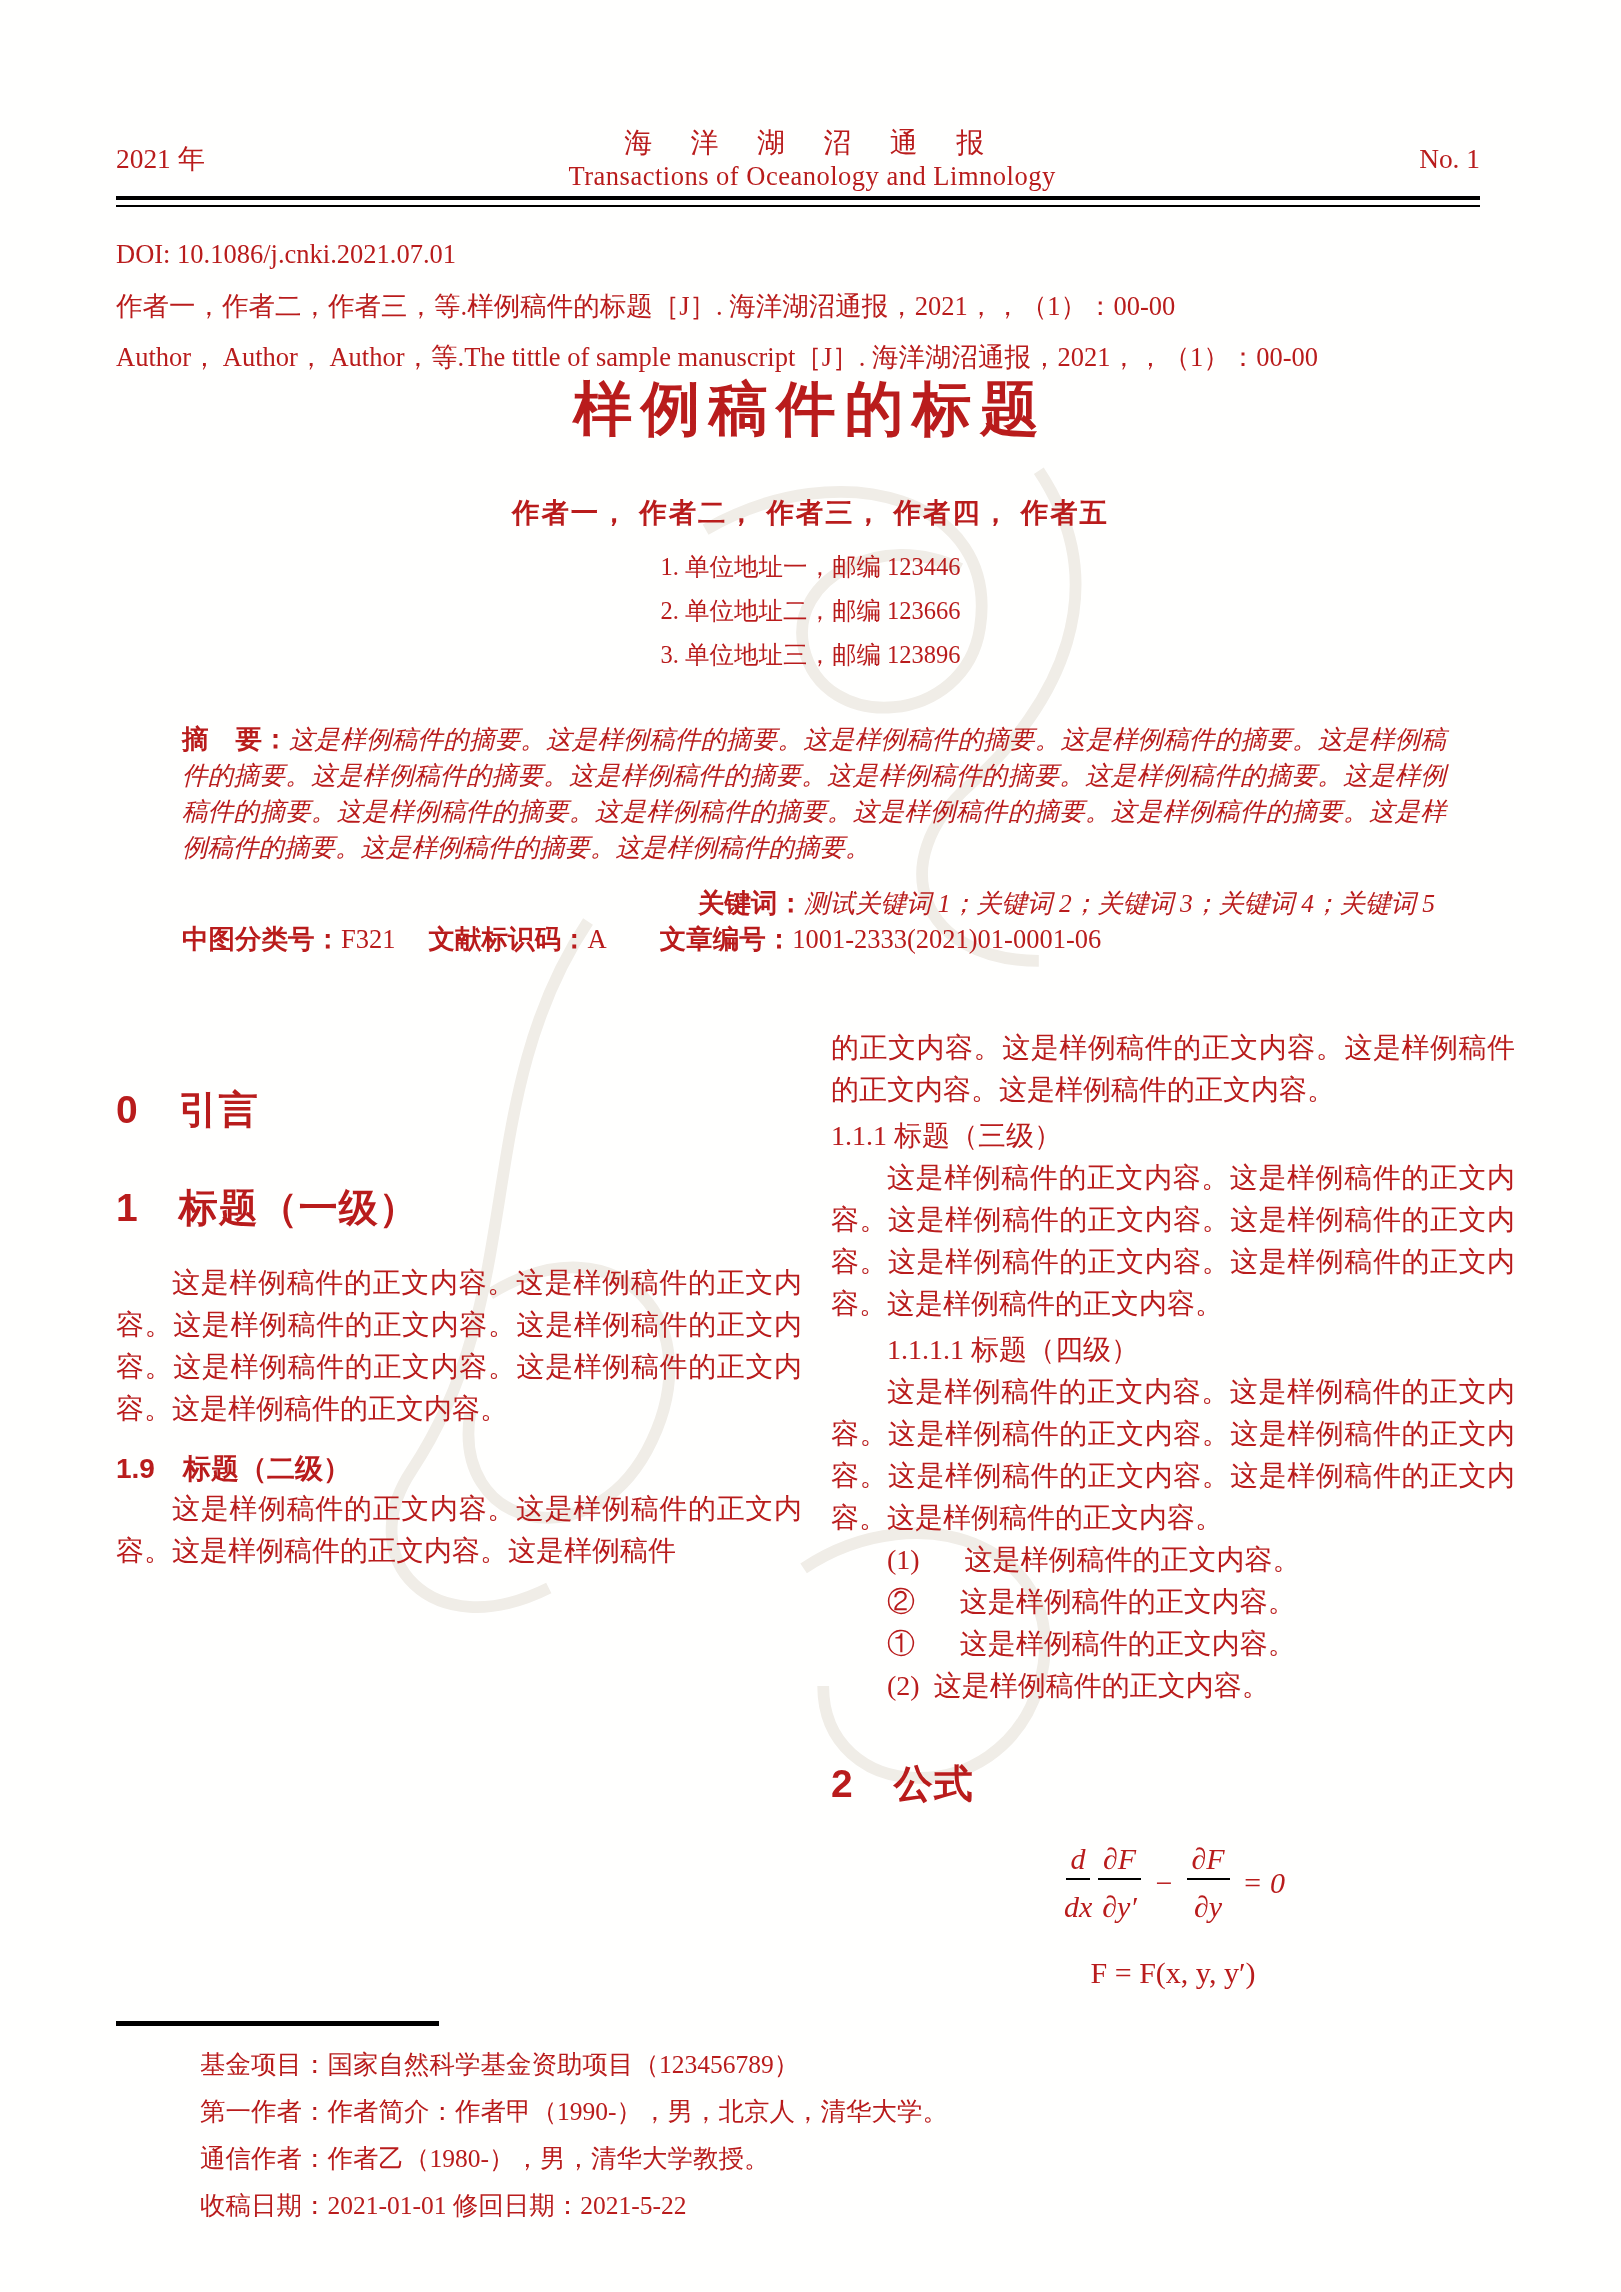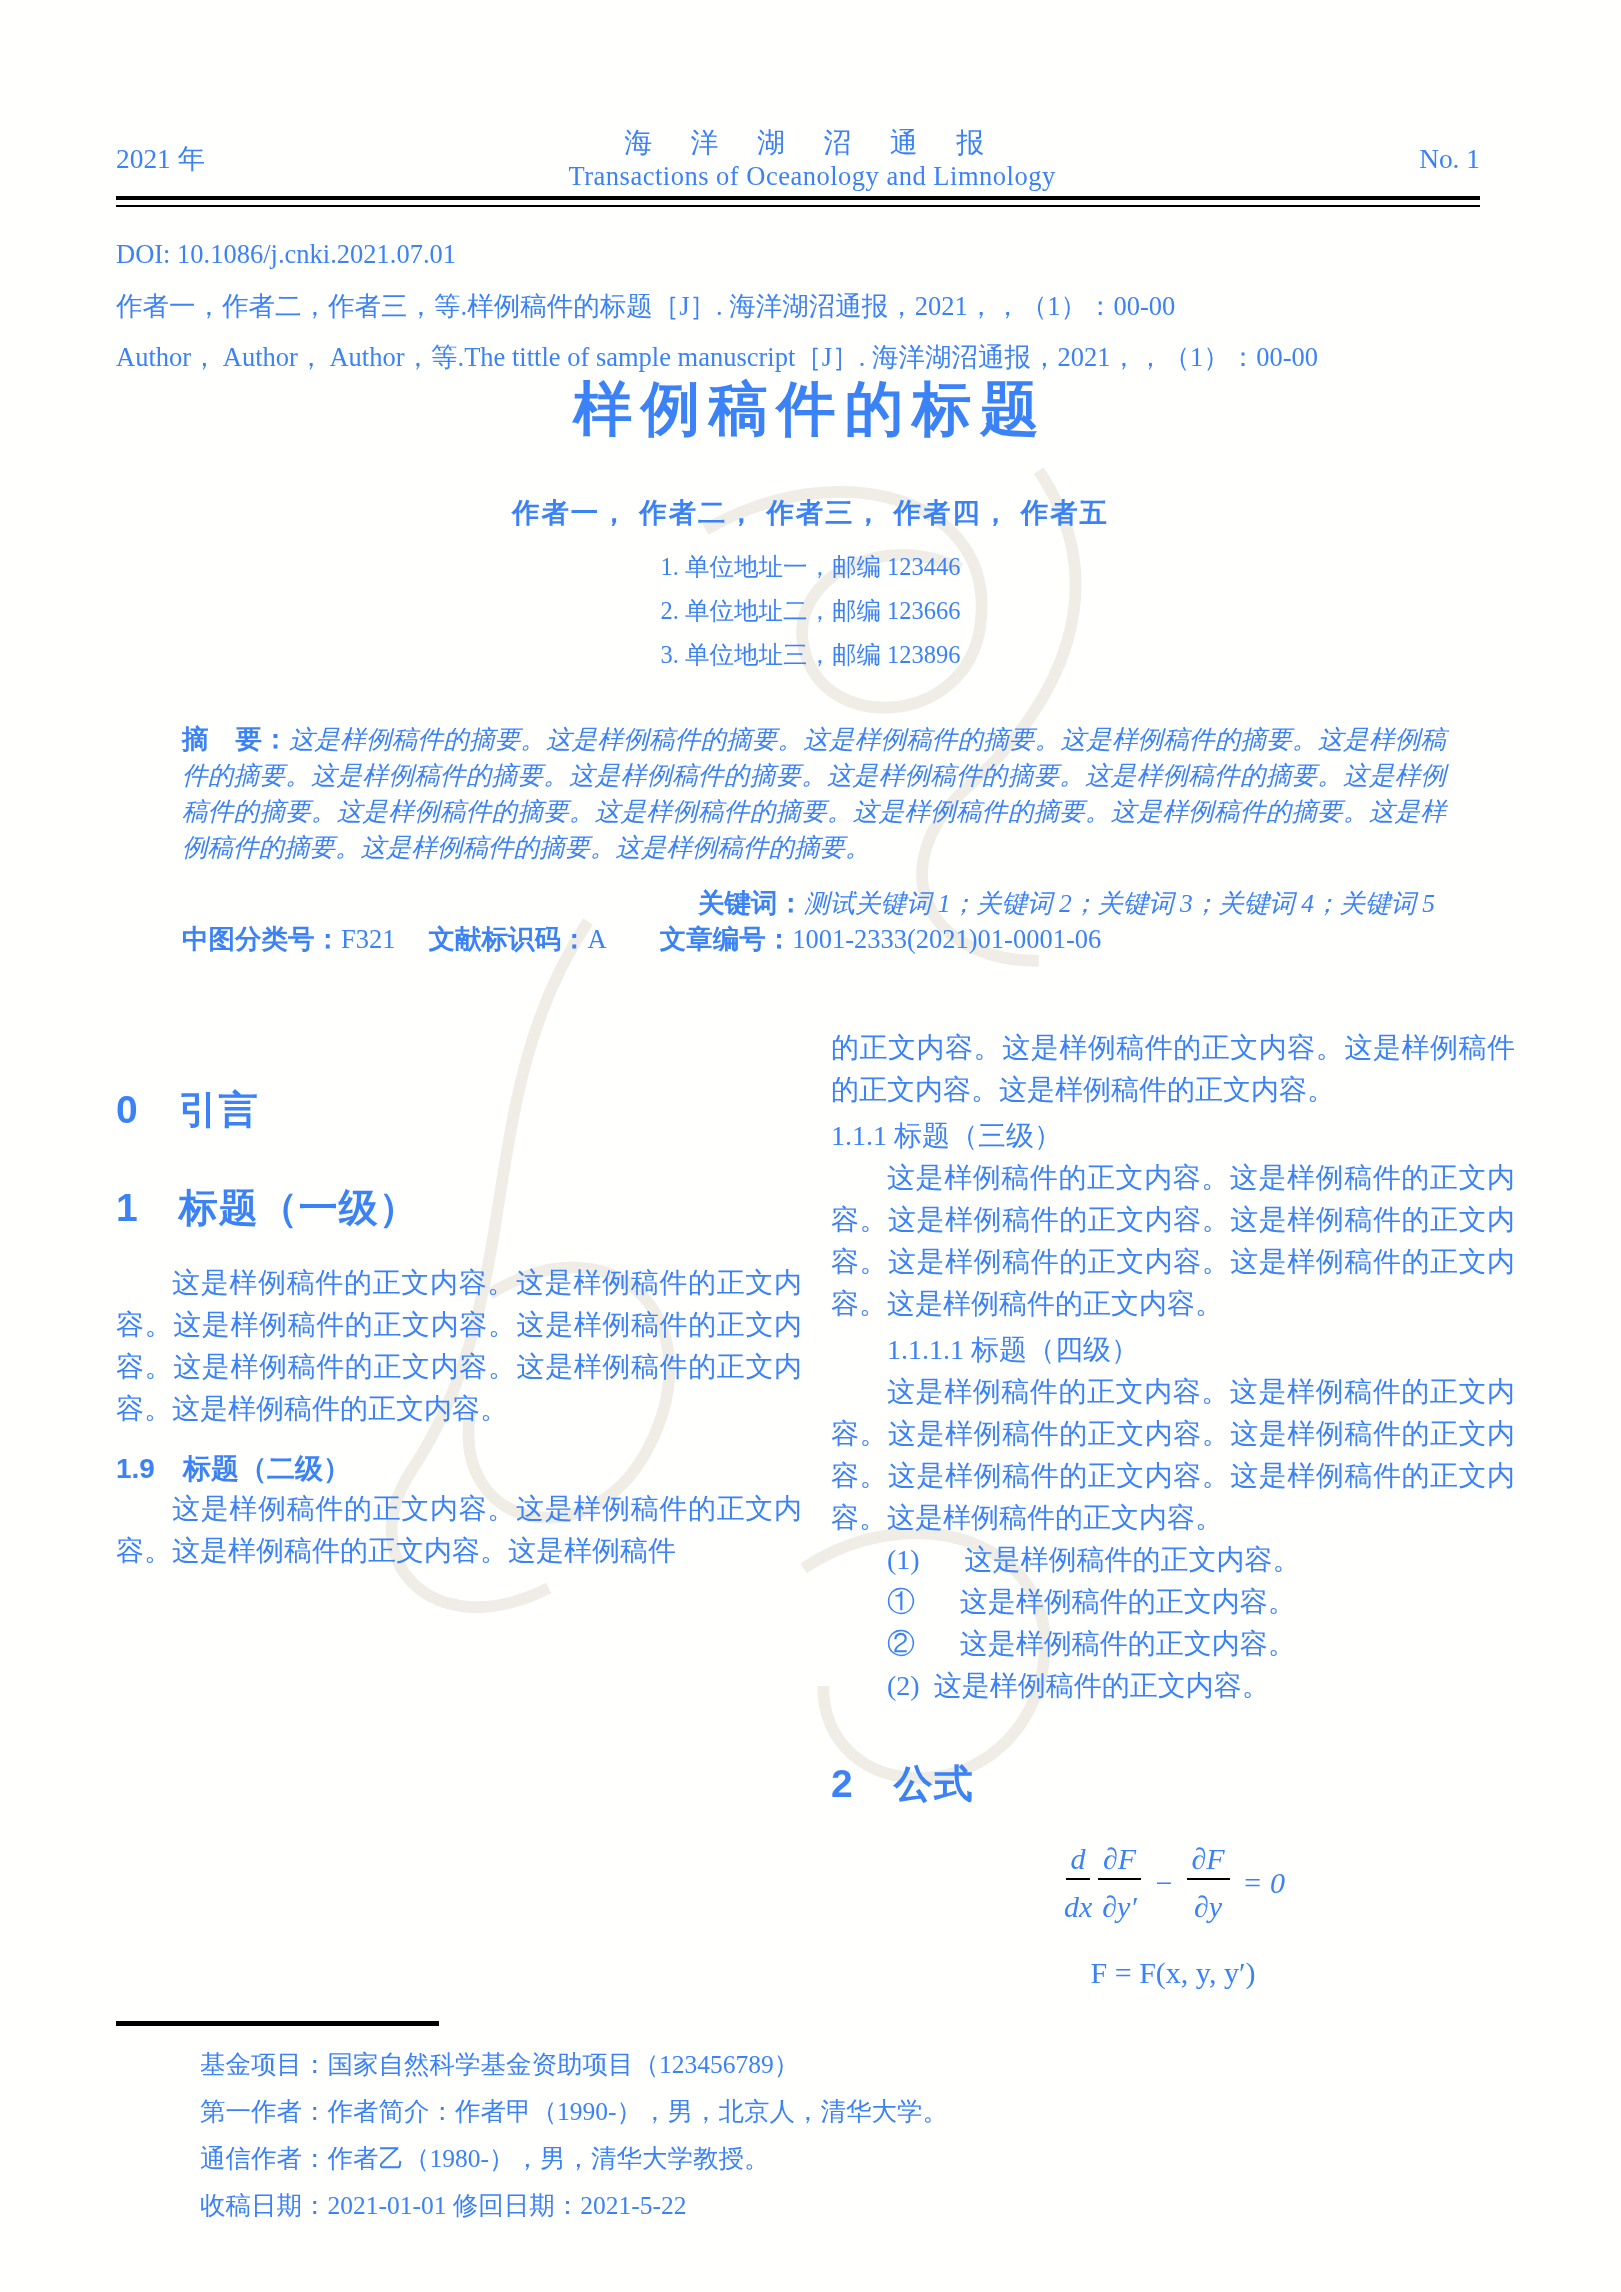--- a/index.html
+++ b/index.html
@@ -1,21 +1,21 @@
 <!DOCTYPE html>
 <html lang="zh"><head>
 <meta charset="utf-8">
 <style>
   html,body{margin:0;padding:0;background:#888;}
   .page{
     position:relative;
     width:1621px;height:2293px;
     margin:0 auto;
     background:#fffffe;
-    color:#3b82f6;
+    color:#b91c1c;
     font-family:"Liberation Serif","DejaVu Serif",serif;
     overflow:hidden;
   }
   .layer{position:absolute;z-index:1;}
   
   .watermark{position:absolute;left:294px;top:412px;z-index:0;opacity:1;}
   
   .hdr{top:125px;left:116px;width:1364px;display:flex;align-items:center;}
   .hdr-side{font-size:27.4px;white-space:nowrap;}
   .hdr-center{flex:1;text-align:center;line-height:1.25;}
@@ -139,22 +139,22 @@
   </div>
 
   <div class="layer col col-right">
     <p class="para-cont">的正文内容。这是样例稿件的正文内容。这是样例稿件的正文内容。这是样例稿件的正文内容。</p>
     <h4 class="h-lv3 mt-small">1.1.1 标题（三级）</h4>
     <p class="para">这是样例稿件的正文内容。这是样例稿件的正文内容。这是样例稿件的正文内容。这是样例稿件的正文内容。这是样例稿件的正文内容。这是样例稿件的正文内容。这是样例稿件的正文内容。</p>
     <h4 class="h-lv3 para mt-small">1.1.1.1 标题（四级）</h4>
     <p class="para">这是样例稿件的正文内容。这是样例稿件的正文内容。这是样例稿件的正文内容。这是样例稿件的正文内容。这是样例稿件的正文内容。这是样例稿件的正文内容。这是样例稿件的正文内容。</p>
 
     <div class="list-item"><span class="li-ind"></span><span class="li-mark">(1)</span><span class="li-gap"></span><span>这是样例稿件的正文内容。</span></div>
+    <div class="list-item"><span class="li-ind"></span><span class="li-mark">②</span><span class="li-gap"></span><span>这是样例稿件的正文内容。</span></div>
     <div class="list-item"><span class="li-ind"></span><span class="li-mark">①</span><span class="li-gap"></span><span>这是样例稿件的正文内容。</span></div>
-    <div class="list-item"><span class="li-ind"></span><span class="li-mark">②</span><span class="li-gap"></span><span>这是样例稿件的正文内容。</span></div>
     <div class="list-item"><span class="li-ind"></span><span class="li-mark">(2)</span><span class="li-gap-sm"></span><span>这是样例稿件的正文内容。</span></div>
 
     <h2 class="h-lv1 mt-head2">2　公式</h2>
 
     <div class="eq-block">
       <span class="frac">
           <span class="num">d</span>
           <span class="den">dx</span>
         </span><span class="frac">
           <span class="num">∂F</span>

